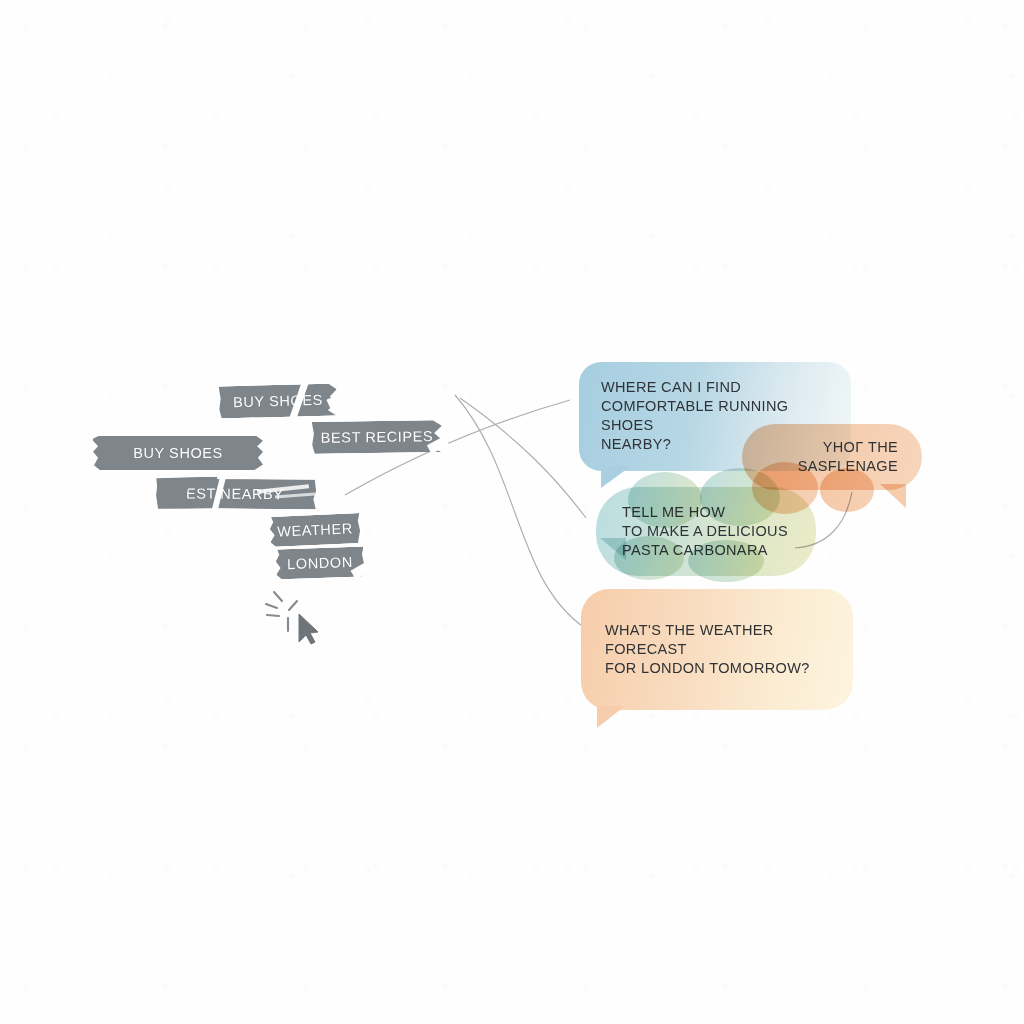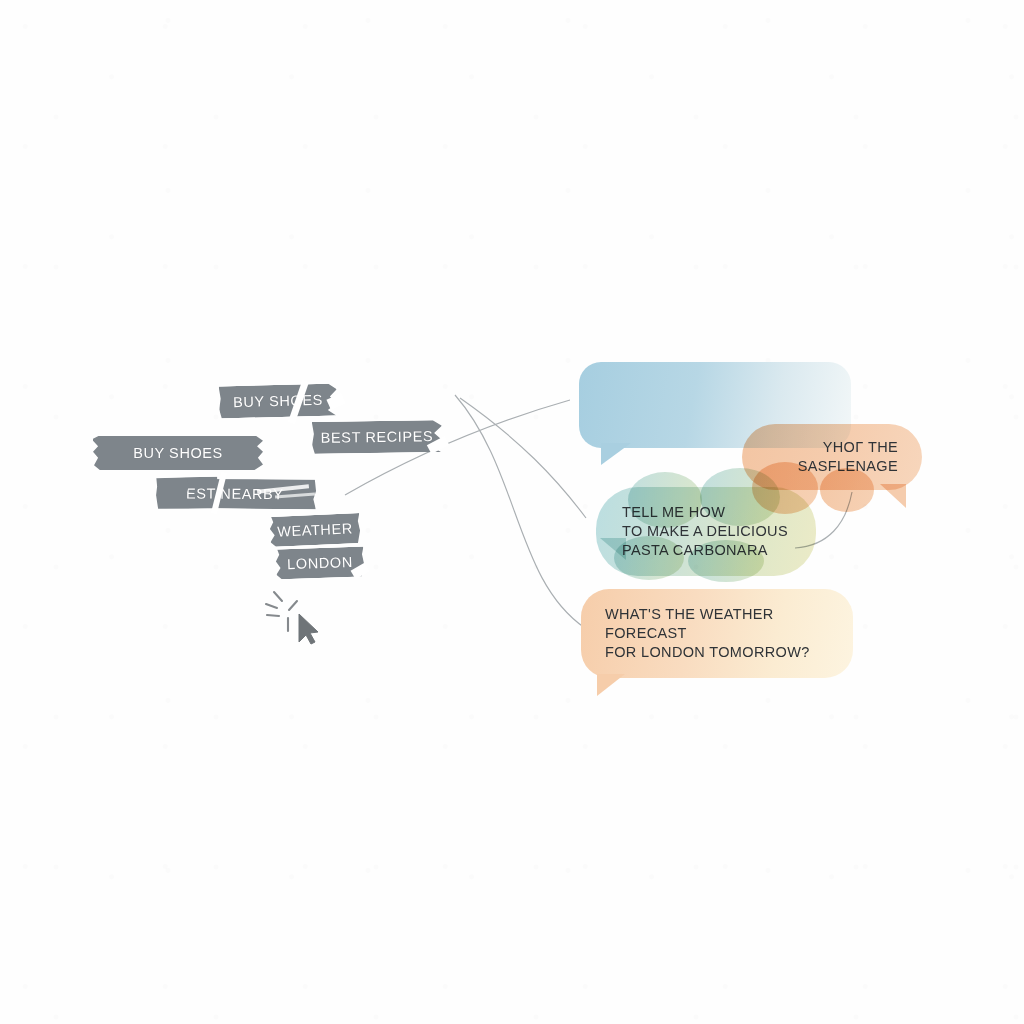--- a/index.html
+++ b/index.html
@@ -165,21 +165,21 @@
     width: 0; height: 0;
     border-top: 0 solid transparent;
     border-bottom: 22px solid transparent;
     border-right: 26px solid #c4e0de;
     mix-blend-mode: multiply;
   }
 
   .bubble-orange-bottom {
     background: linear-gradient(100deg, #f6cdaa 0%, #f9dcc0 40%, #fbecd2 72%, #fdf4e0 100%);
     border-radius: 28px;
-    padding: 16px 24px;
+    padding: 32px 24px;
   }
   .tail-orange-bottom {
     position: absolute;
     left: 16px; bottom: -18px;
     width: 0; height: 0;
     border-left: 0 solid transparent;
     border-right: 28px solid transparent;
     border-top: 22px solid #f6cdaa;
   }
 
@@ -236,20 +236,23 @@
   <div class="tag notch-left" style="left:270px; top:515px; width:90px; height:30px; transform:rotate(-2.5deg);">
     <span class="tag-label">WEATHER</span>
   </div>
 
   <div class="tag notch-left" style="left:276px; top:548px; width:88px; height:30px; transform:rotate(-2deg);">
     <span class="tag-label">LONDON</span>
   </div>
   <div class="slash" style="left:352px; top:566px; width:16px; height:10px; transform:rotate(-30deg);"></div>
 
   <div class="bubble bubble-blue" style="left:579px; top:362px; width:272px; min-height:86px;">
+    <span class="btext">WHERE CAN I FIND
+COMFORTABLE RUNNING SHOES
+NEARBY?</span>
     <span class="tail-blue"></span>
   </div>
 
   <div class="lobe" style="left:752px; top:462px; width:66px; height:52px;"></div>
   <div class="lobe" style="left:820px; top:468px; width:54px; height:44px;"></div>
   <div class="bubble bubble-orange-top" style="left:742px; top:424px; width:180px; min-height:65px;">
     <span class="btext">ΥΗΟΓ THE
 SASFLENAGE</span>
     <span class="tail-orange-top"></span>
   </div>

